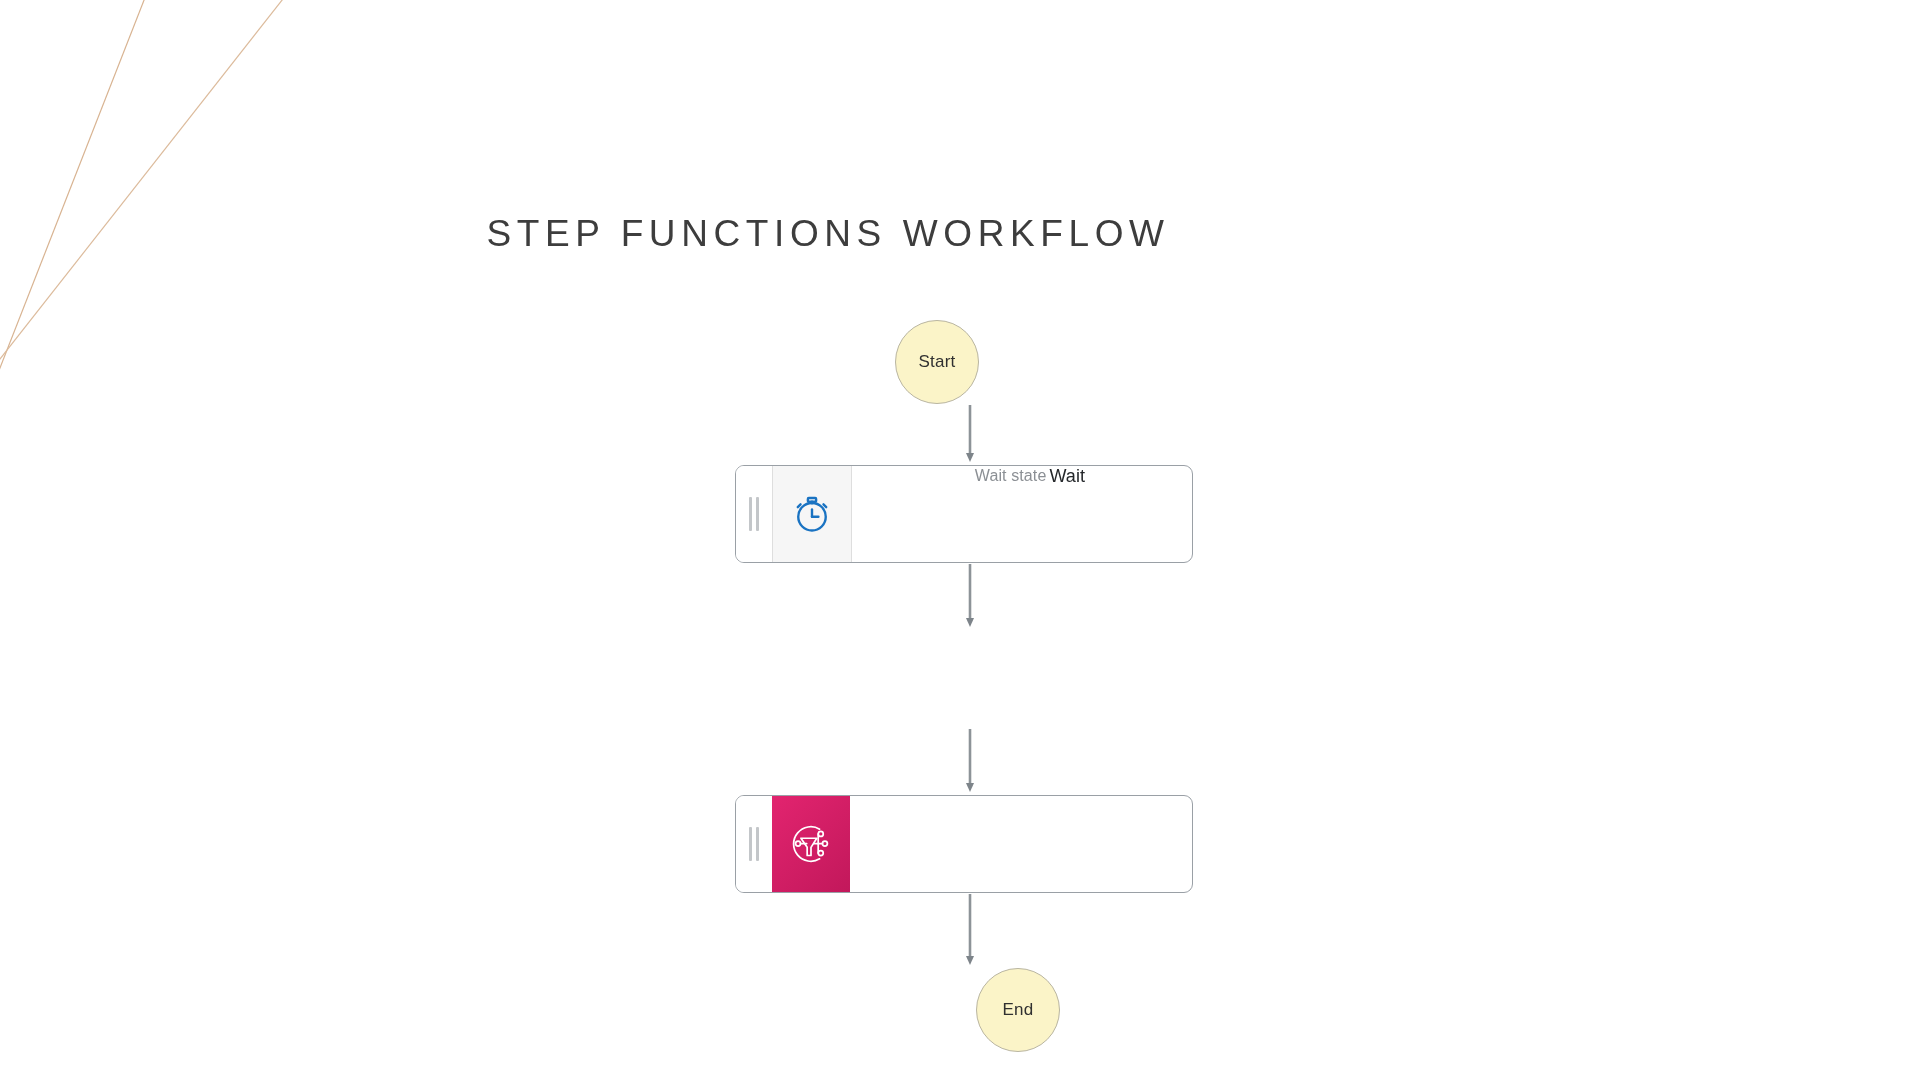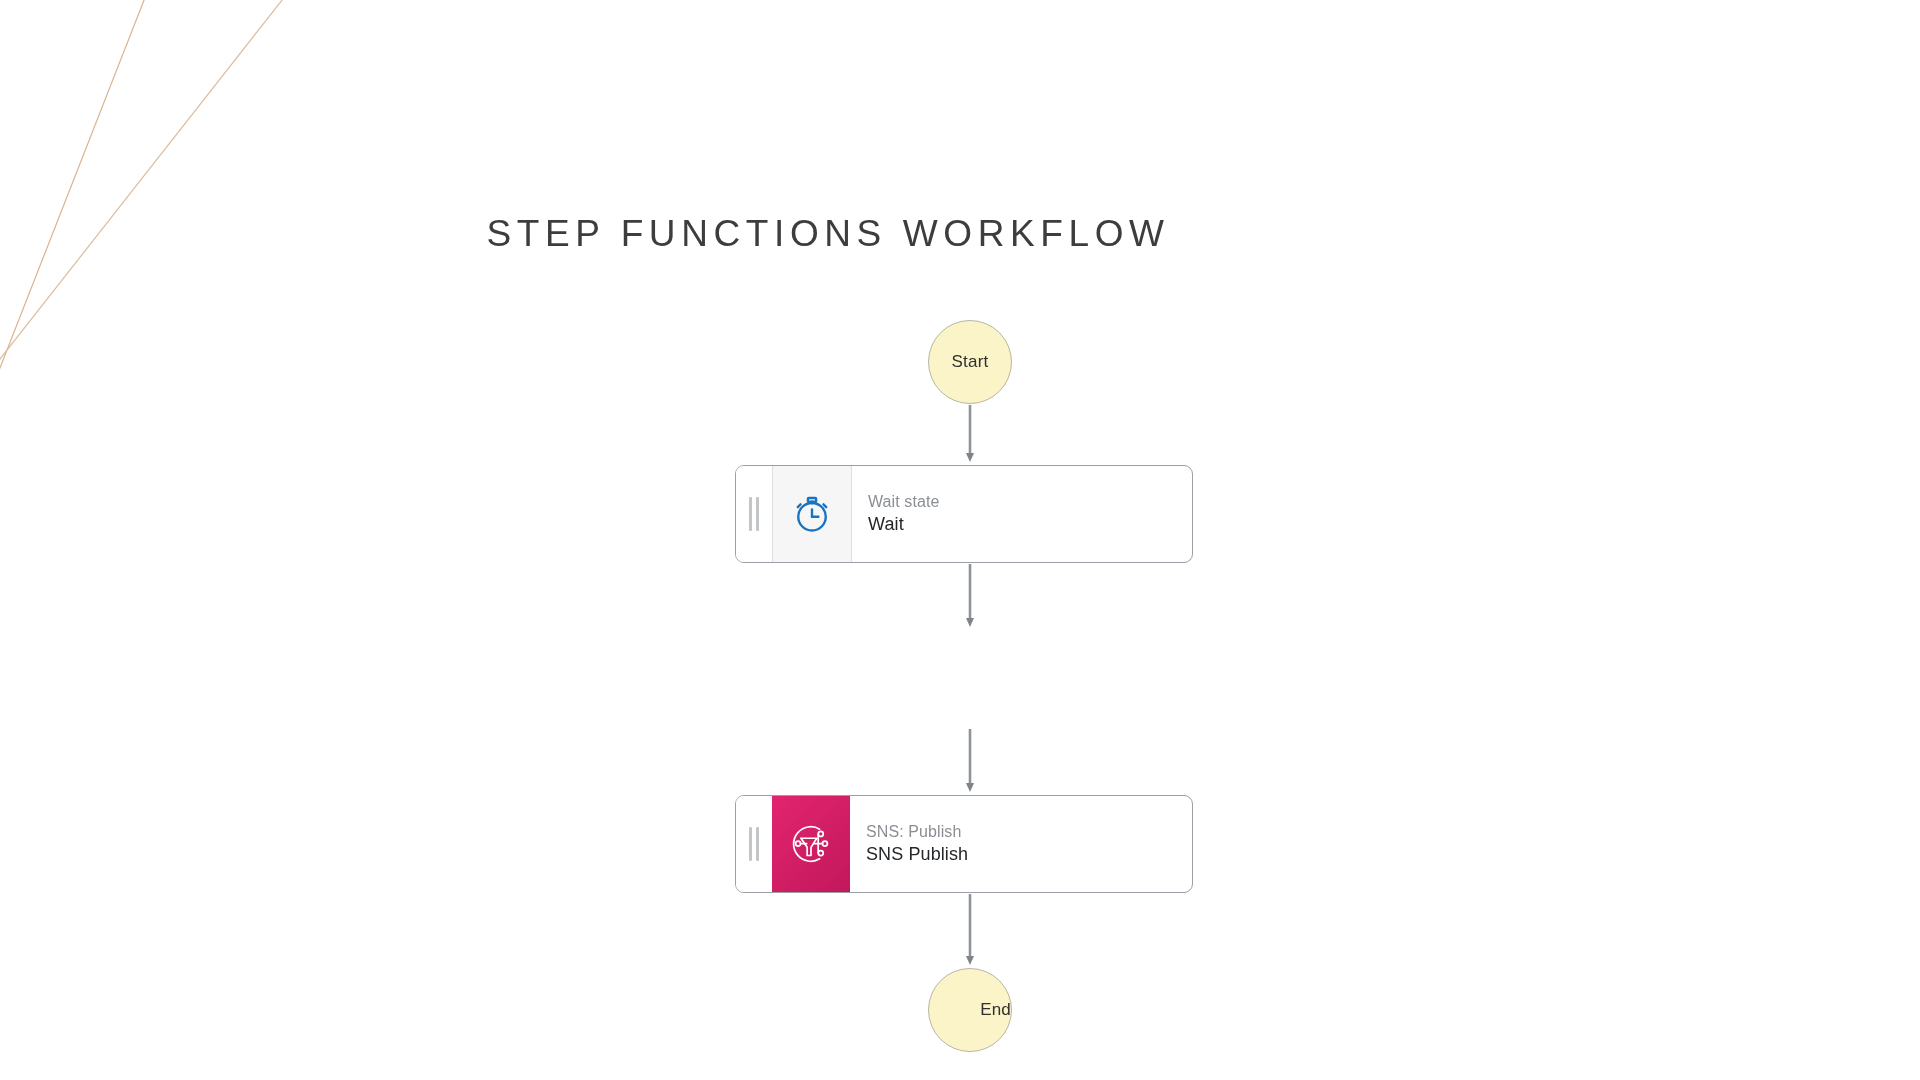--- a/index.html
+++ b/index.html
@@ -56,22 +56,22 @@
     background: #fbf4c8;
     border: 1px solid #b9b5a0;
     box-sizing: border-box;
     display: flex;
     align-items: center;
     justify-content: center;
     font-size: 17px;
     color: #303030;
     letter-spacing: 0.2px;
   }
-  #node-start { left: 928px; top: 320px; justify-content: center; }
-  #node-end   { left: 928px; top: 968px; justify-content: flex-end; }
+  #node-start { left: 895px; top: 320px; justify-content: center; }
+  #node-end   { left: 976px; top: 968px; }
 
   
   .state-card {
     position: absolute;
     left: 735px;
     width: 458px;
     height: 98px;
     box-sizing: border-box;
     background: #ffffff;
     border: 1.5px solid #9aa0a6;
@@ -108,21 +108,21 @@
     align-items: center;
     justify-content: center;
   }
   .icon-tile.tile-wait { background: #f6f6f6; border-left: 1px solid #dedede; border-right: 1px solid #dedede; }
   .icon-tile.tile-glue { background: linear-gradient(135deg,#8c42e8 0%,#6d2fd6 100%); }
   .icon-tile.tile-sns  { background: linear-gradient(135deg,#e2246f 0%,#c2185b 100%); }
 
   .card-text {
     flex: 1 1 auto;
     display: flex;
-    flex-direction: column;
+    flex-direction: row;
     justify-content: center;
     padding-left: 16px;
     gap: 3px;
   }
   .card-subtitle {
     font-size: 16px;
     color: #8b8f94;
     line-height: 1.2;
     letter-spacing: 0.1px;
   }
@@ -208,23 +208,19 @@
           <path d="M13.1 23.5 L19.5 23.5"></path>
           <path d="M27 23.5 L36 23.5"></path>
           <path d="M31.5 23.5 L31.5 13.5"></path>
           <path d="M31.5 23.5 L31.5 33.5"></path>
           <circle cx="34.2" cy="13.5" r="2.6"></circle>
           <circle cx="38.5" cy="23.5" r="2.6"></circle>
           <circle cx="34.2" cy="33.5" r="2.6"></circle>
         </g>
       </svg>
     </div>
-    <div class="card-text">
-      <div class="card-subtitle">SNS: Publish</div>
-      <div class="card-title">SNS Publish</div>
-    </div>
   </div>
 
   <div id="node-end" class="terminal-node">
     <span>End</span>
   </div>
 
 </div>
 
 </body></html>

